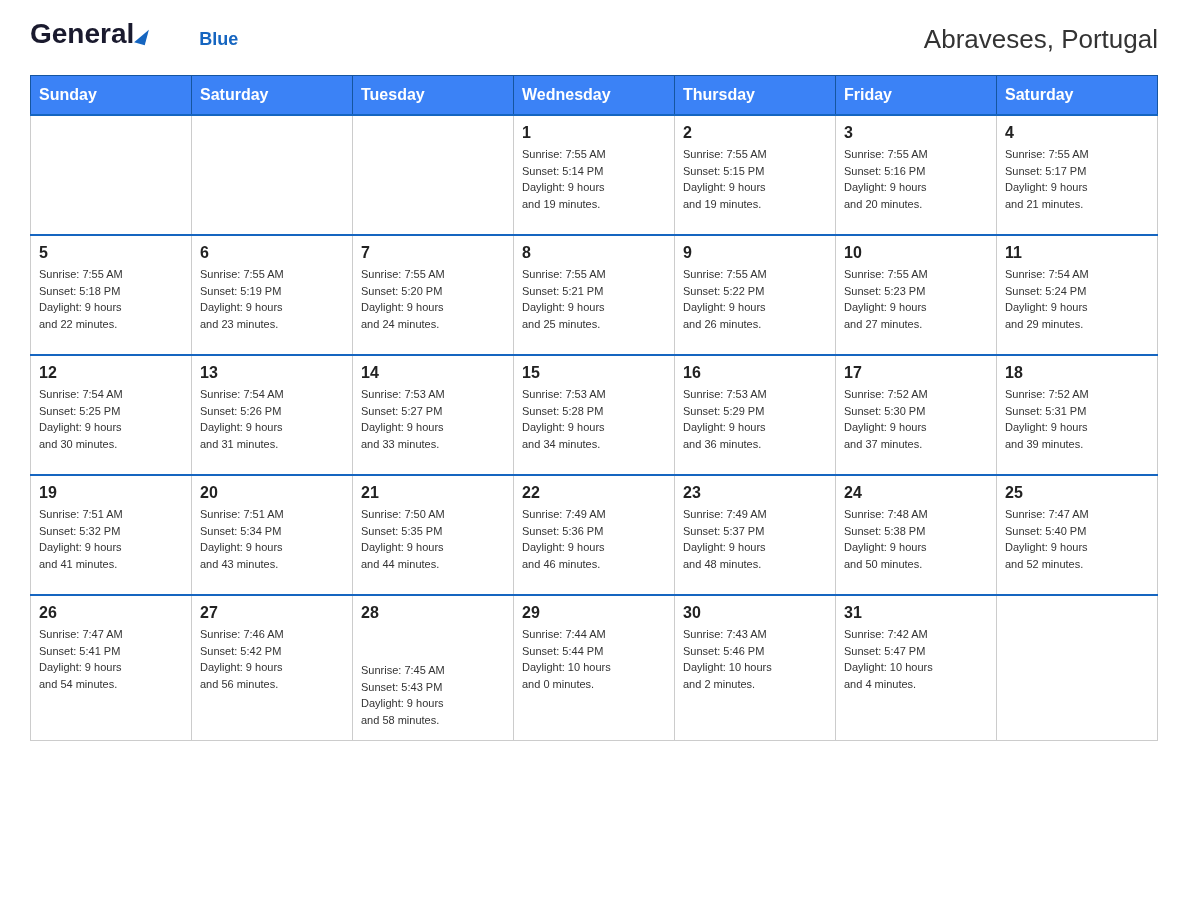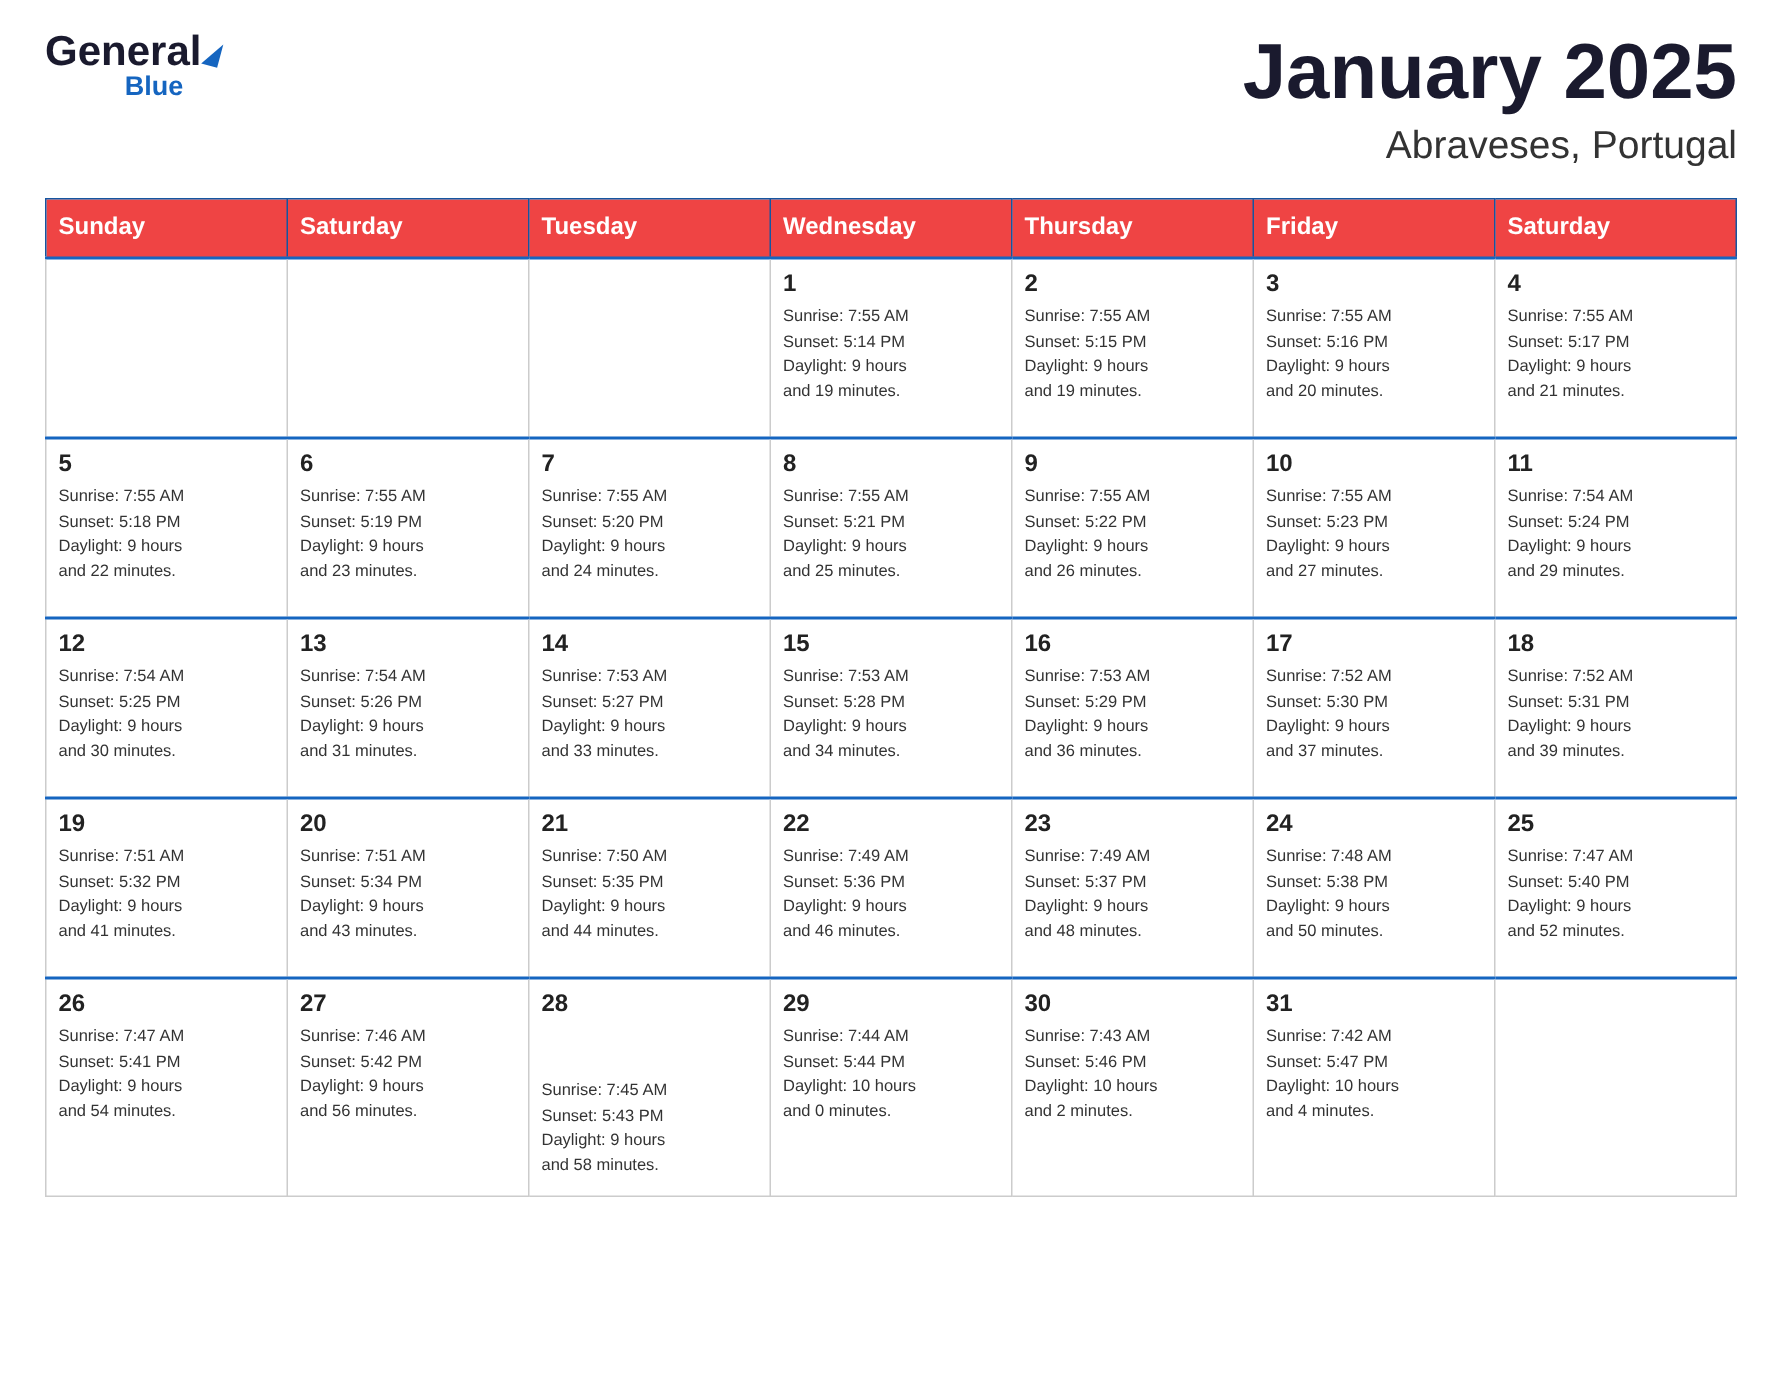--- a/index.html
+++ b/index.html
@@ -11,22 +11,23 @@
       min-height: 918px;
     }
     .header {
       display: flex;
       justify-content: space-between;
       align-items: flex-start;
       margin-bottom: 20px;
     }
     .logo {
       display: flex;
-      flex-direction: column;
-      align-items: center;
+      flex-direction: row;
+      align-items: flex-end;
+      gap: 24px;
     }
     .logo-general {
       font-size: 28px;
       font-weight: bold;
       color: #1a1a2e;
       line-height: 1;
     }
     .logo-blue {
       font-size: 18px;
       font-weight: bold;
@@ -48,21 +49,21 @@
       font-weight: normal;
       color: #333;
       margin-top: 4px;
     }
     .calendar {
       width: 100%;
       border-collapse: collapse;
       table-layout: fixed;
     }
     .calendar thead th {
-      background-color: #ef4444;
+      background-color: #3b82f6;
       color: #fff;
       font-size: 16px;
       font-weight: bold;
       padding: 10px 8px;
       text-align: left;
       border: 1px solid #1555a0;
     }
     .calendar tbody td {
       vertical-align: top;
       padding: 8px 8px 12px 8px;
@@ -90,21 +91,20 @@
 
 <div class="header">
   <div class="logo">
     <div style="display:flex; align-items:center;">
       <span class="logo-general">General</span>
       <span style="display:inline-block;width:0;height:0;border-left:11px solid transparent;border-right:0px solid transparent;border-bottom:16px solid #1565c0;margin-left:2px;margin-top:4px;transform: rotate(15deg);"></span>
     </div>
     <span class="logo-blue">Blue</span>
   </div>
   <div class="title-block">
-    <h1>January 2025</h1>
     <h2>Abraveses, Portugal</h2>
   </div>
 </div>
 
 <table class="calendar">
   <thead>
     <tr>
     <th>Sunday</th>
         <th>Saturday</th>
         <th>Tuesday</th>

